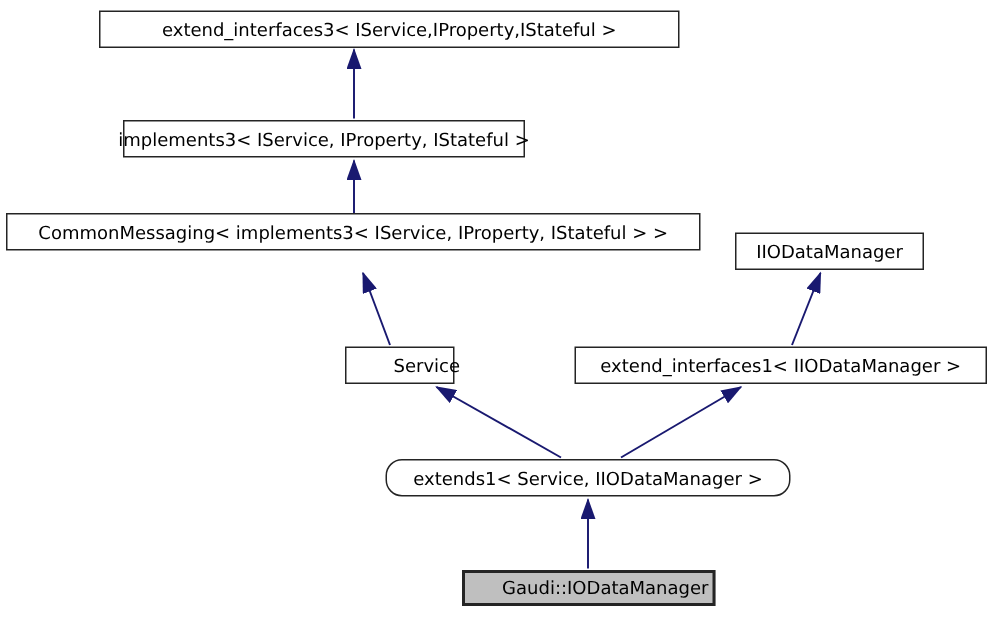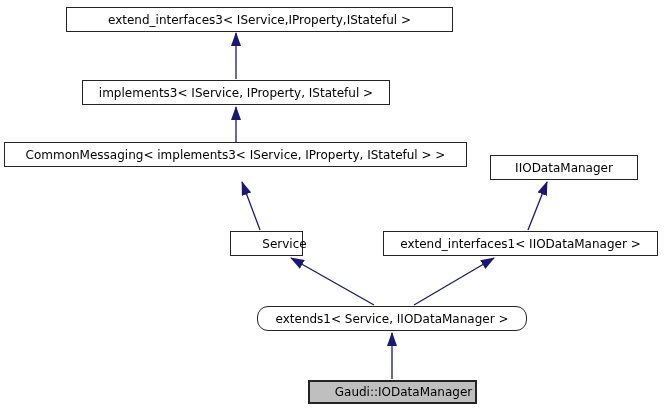--- a/index.html
+++ b/index.html
@@ -64,25 +64,25 @@
     <line class="edge" x1="236" y1="154" x2="236" y2="107" marker-end="url(#arrowhead)"></line>
     <line class="edge" x1="260" y1="230" x2="242" y2="182" marker-end="url(#arrowhead)"></line>
     <line class="edge" x1="528" y1="230" x2="547" y2="182" marker-end="url(#arrowhead)"></line>
     <line class="edge" x1="374" y1="305" x2="291" y2="258" marker-end="url(#arrowhead)"></line>
     <line class="edge" x1="414" y1="305" x2="494" y2="258" marker-end="url(#arrowhead)"></line>
     <line class="edge" x1="392" y1="379" x2="392" y2="333" marker-end="url(#arrowhead)"></line>
   </svg>
 
   <div class="node" style="left:66px; top:7px; width:387px;">extend_interfaces3&lt; IService,IProperty,IStateful &gt;</div>
 
-  <div class="node" style="left:82px; top:80px; width:308px;">implements3&lt; IService, IProperty, IStateful &gt;</div>
+  <div class="node" style="left:82px; top:80px; width:268px;">implements3&lt; IService, IProperty, IStateful &gt;</div>
 
   <div class="node" style="left:4px; top:142px; width:463px;">CommonMessaging&lt; implements3&lt; IService, IProperty, IStateful &gt; &gt;</div>
 
-  <div class="node" style="left:490px; top:155px; width:148px;">IIODataManager</div>
+  <div class="node" style="left:490px; top:155px; width:126px;">IIODataManager</div>
 
   <div class="node" style="left:230px; top:231px; width:73px;padding-left:36px;">Service</div>
 
   <div class="node" style="left:383px; top:231px; width:275px;">extend_interfaces1&lt; IIODataManager &gt;</div>
 
   <div class="node" style="left:257px; top:306px; width:270px;border-radius:11px;">extends1&lt; Service, IIODataManager &gt;</div>
 
   <div class="node highlight" style="left:308px; top:380px; width:169px; height:24px;">Gaudi::IODataManager</div>
 
 </div>

